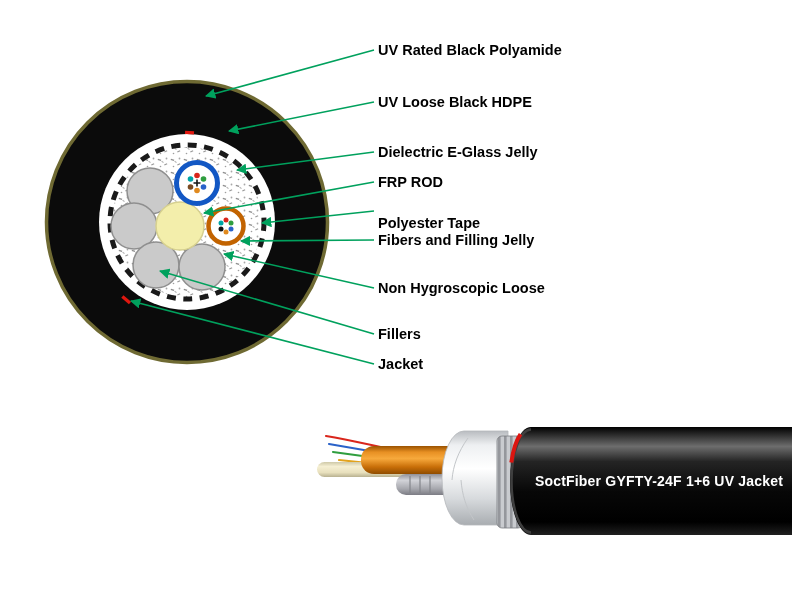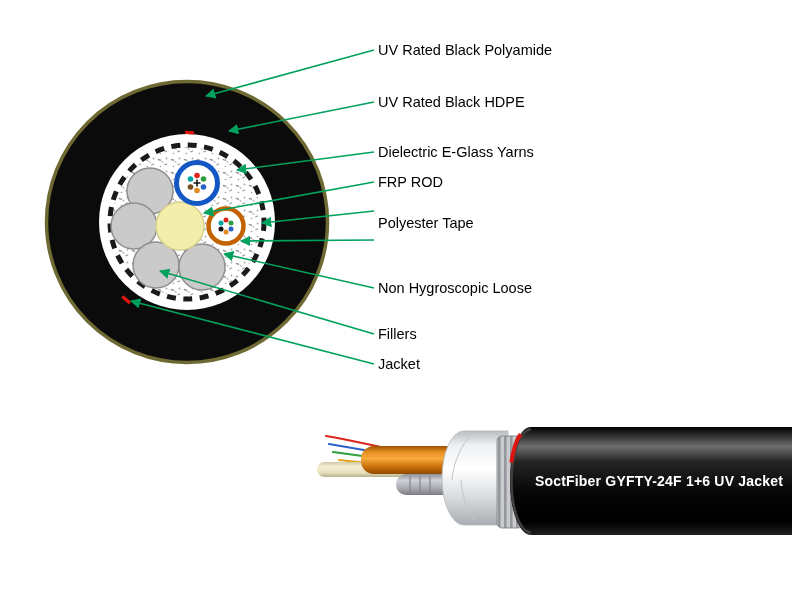--- a/index.html
+++ b/index.html
@@ -6,20 +6,21 @@
   body{
     width:800px;height:600px;background:#ffffff;position:relative;overflow:hidden;
     font-family:"Liberation Sans",sans-serif;
   }
   #stage{position:absolute;inset:0;}
   svg.canvas{position:absolute;left:0;top:0;}
   .label{
     position:absolute;left:378px;
     font-size:14.5px;line-height:20px;color:#000;
     white-space:nowrap;
+    font-weight:bold;
   }
   .label span{display:block;}
   .jacket-text{
     font-family:"Liberation Sans",sans-serif;
     font-size:14px;font-weight:bold;fill:#ffffff;letter-spacing:.2px;
   }
 </style>
 </head>
 <body>
 
@@ -162,32 +163,33 @@
         <path d="M520.5,434.2 A21,54 0 0 0 511.3,462.5" stroke="#dc1510" stroke-width="4" fill="none"></path>
       </g>
       <text class="jacket-text" x="659" y="486" text-anchor="middle">SoctFiber GYFTY-24F 1+6 UV Jacket</text>
     </g>
   </svg>
 
   <div class="label" style="top:40px">
     <span>UV Rated Black Polyamide</span>
   </div>
   <div class="label" style="top:92px">
-    <span>UV Rated Black HDPE</span>
+    <span>UV Loose Black HDPE</span>
   </div>
   <div class="label" style="top:142px">
-    <span>Dielectric E-Glass Yarns</span>
+    <span>Dielectric E-Glass Jelly</span>
   </div>
   <div class="label" style="top:172px">
     <span>FRP ROD</span>
   </div>
   <div class="label" style="top:213px">
     <span>Polyester Tape</span>
   </div>
   <div class="label" style="top:230px">
+    <span>Fibers and Filling Jelly</span>
   </div>
   <div class="label" style="top:278px">
     <span>Non Hygroscopic Loose</span>
   </div>
   <div class="label" style="top:324px">
     <span>Fillers</span>
   </div>
   <div class="label" style="top:354px">
     <span>Jacket</span>
   </div>

